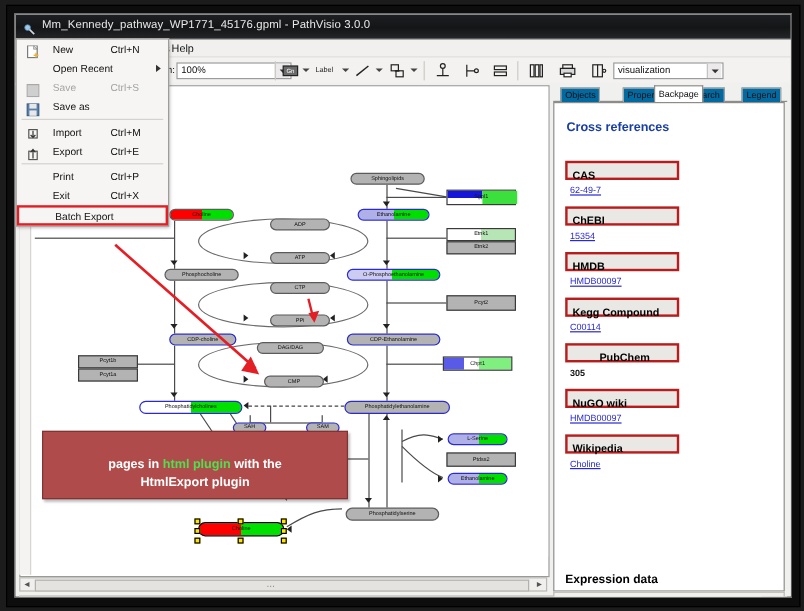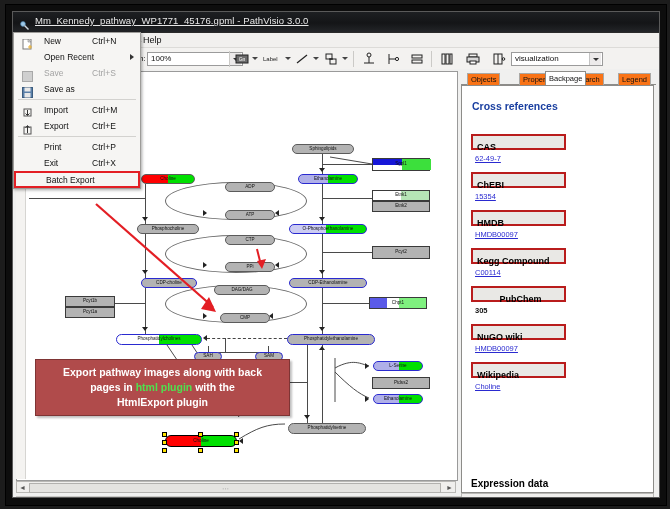--- a/index.html
+++ b/index.html
@@ -11,21 +11,21 @@
   .outer-frame{position:absolute;left:5px;top:4px;width:660px;height:500px;
     background:#0d0d0d;border:1px solid #000;}
   .win{position:absolute;left:12px;top:11px;width:646px;height:485px;background:#f0f0ef;
     border:1px solid #5a5a5a;overflow:hidden;}
 
   
   .titlebar{position:relative;height:20px;background:linear-gradient(180deg,#1d1f22 0%,#141517 55%,#232528 100%);
     border-bottom:1px solid #2a2a2a;}
   .titlebar .tb-icon{position:absolute;left:6px;top:5px;width:11px;height:11px;}
   .titlebar .tb-text{position:absolute;left:22px;top:3px;font-size:9.5px;color:#e8e8e8;white-space:nowrap;
-    letter-spacing:.1px;text-decoration:underline;}
+    letter-spacing:.1px;}
 
   
   .menubar{height:14px;background:#f1f0ee;border-bottom:1px solid #dcdbd8;position:relative;}
   .menubar .mi{position:absolute;top:1px;font-size:9px;color:#111;padding:0 3px;line-height:12px;}
   .menubar .mi.active{background:#cfd8e8;border:1px solid #6d87b5;top:0;line-height:12px;}
 
   
   .toolbar{height:22px;background:#f3f2f0;border-bottom:1px solid #cfcecb;position:relative;}
   .tb-sep{position:absolute;top:3px;width:1px;height:16px;background:#cbcac7;}
   .zoomlabel{position:absolute;font-size:8px;color:#111;top:6px;}
@@ -61,21 +61,21 @@
   .hscroll .ha{position:absolute;top:2px;font-size:7px;color:#555;}
   .hscroll .grip{position:absolute;left:205px;top:3px;font-size:7px;color:#8a8a8a;letter-spacing:1px;}
 
   
   .statusbar{position:absolute;left:3px;top:427px;width:619px;height:13px;background:#f3f2f0;
     border:1px solid #c9c8c5;box-sizing:border-box;}
 
   
   .rightpanel{position:absolute;left:448px;top:2px;width:195px;height:438px;background:#f0f0ef;}
   .tabs{position:relative;height:14px;}
-  .tab{position:absolute;top:2px;height:16px;background:#f97316;border:1px solid #a9a8a5;
+  .tab{position:absolute;top:2px;height:16px;background:#0369a1;border:1px solid #a9a8a5;
     border-bottom:none;font-size:7.5px;color:#111;line-height:12px;padding:0 3px;box-sizing:border-box;}
   .tab.sel{top:0;height:14px;line-height:14px;background:#fff;border-color:#8d8c89;z-index:3;font-size:7.5px;}
   .tabline{position:absolute;left:0;top:13px;width:100%;height:1px;background:#8d8c89;}
   .backpage{position:absolute;left:0;top:14px;width:193px;height:408px;background:#fff;
     border:1px solid #8d8c89;box-sizing:border-box;overflow:hidden;}
   .bp-title{position:absolute;left:10px;top:14px;font-size:10.5px;font-weight:bold;color:#1a3fa0;}
   .xref{position:absolute;left:9px;width:95px;height:16px;background:#e9e8e5;border:2px solid #b91c1c;
     box-sizing:border-box;}
   .xref span{font-size:9px;font-weight:bold;color:#000;line-height:14px;padding-left:4px;}
   .xval{position:absolute;left:13px;font-size:7.5px;color:#2a2ad0;text-decoration:underline;}
@@ -489,21 +489,21 @@
     </div>
 
     <svg class="redarrow">
       <path d="M83,135 L200,238" stroke="#e31e24" stroke-width="2.2" fill="none"></path>
       <path d="M196,228 L203,243 L188,240 Z" fill="#e31e24"></path>
       <path d="M244,180 L248,196" stroke="#e31e24" stroke-width="2" fill="none"></path>
       <path d="M244,192 L249,200 L253,190 Z" fill="#e31e24"></path>
     </svg>
     <div class="callout">
       <p>
-        <span>Export pathway images along with back</span><br>
+        <br>
         <span>pages in </span><span class="hl">html plugin</span><span> with the</span><br>
         <span>HtmlExport plugin</span>
       </p>
     </div>
 
     <div class="filemenu" style="top:-37px;">
       <div class="fm-item">
         <span class="ico"><svg width="11" height="11">
                 <rect x="1" y="0" width="8" height="10" fill="#fff" stroke="#7b7b7b"></rect>
                 <path d="M6,0 L9,3 L6,3 Z" fill="#d8d8d8" stroke="#7b7b7b" stroke-width=".5"></path>

